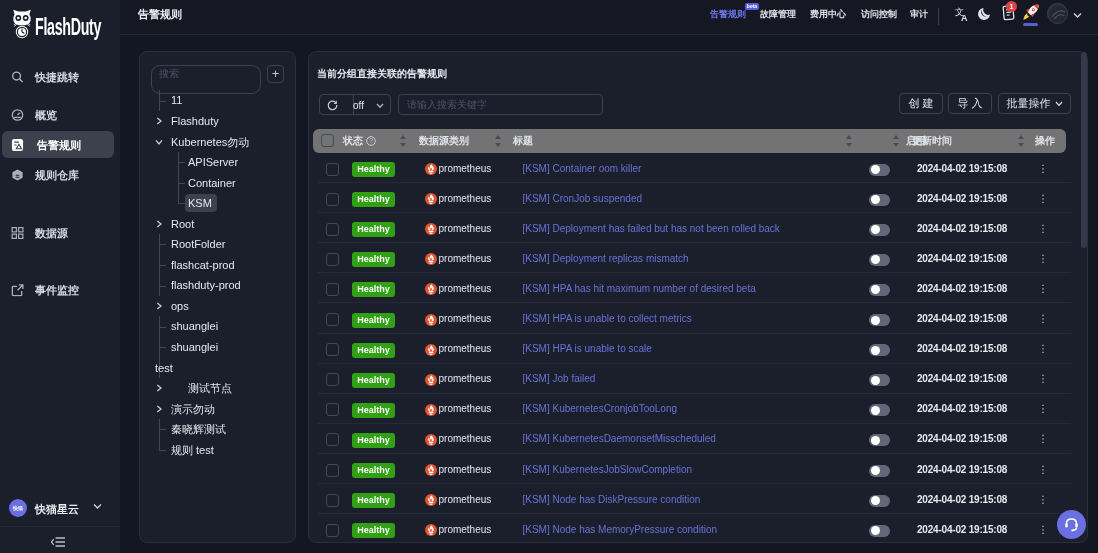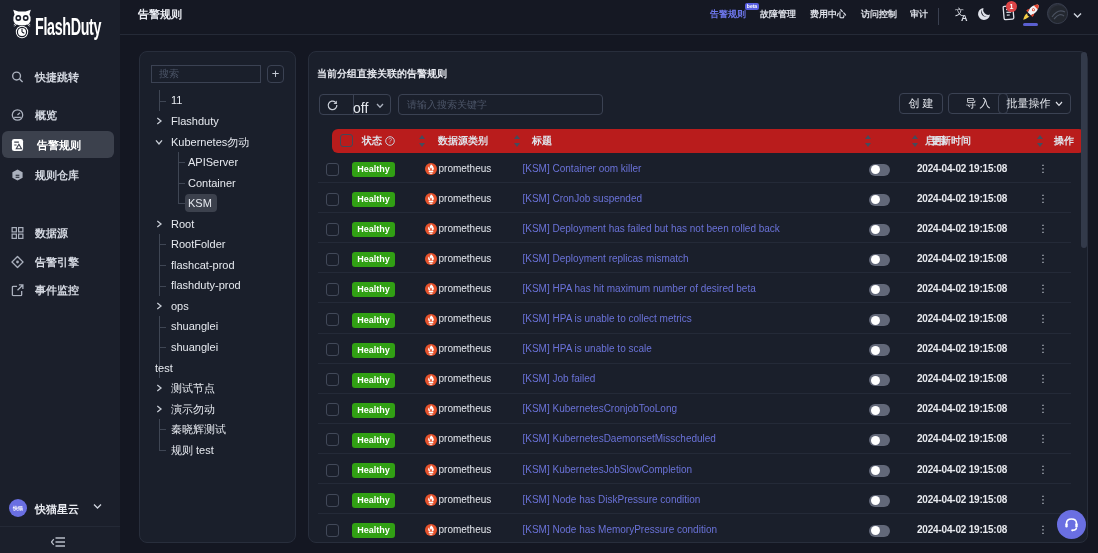--- a/index.html
+++ b/index.html
@@ -40,50 +40,50 @@
 #orgav { position:absolute; left:9px; top:8px; width:18px; height:18px; border-radius:50%;
   background:#6a6fe2; color:#fff; font-size:5px; text-align:center; line-height:18px; font-weight:bold;}
 #orgname { position:absolute; left:35px; top:11px; font-size:11px; color:#e8eaf0; font-weight:bold; }
 #orgchev { position:absolute; left:93px; top:12px; }
 #sbline { left:0; top:526px; width:120px; height:1px; background:#242936; }
 #collapse { left:51px; top:536px; width:14px; height:12px; }
 
 
 #treepanel { left:139px; top:51px; width:157px; height:492px; background:#1a1f2b;
   border:1px solid #282e3c; border-radius:8px; }
-#tsearch { left:11px; top:13px; width:110px; height:18px; border:1px solid #3b4253;
-  border-radius:0; color:#4c5568; font-size:10px; line-height:16px; padding-left:7px; }
+#tsearch { left:11px; top:13px; width:110px; height:29px; border:1px solid #3b4253;
+  border-radius:9px; color:#4c5568; font-size:10px; line-height:16px; padding-left:7px; }
 #tplus { left:127px; top:13px; width:17px; height:18px; border:1px solid #3b4253;
   border-radius:4px; color:#c6cbd6; font-size:13px; text-align:center; line-height:16px; }
 .trow { left:0; width:157px; height:20.55px; }
 .trow .txt { position:absolute; top:50%; transform:translateY(-50%); font-size:11px;
   color:#e6e9ef; white-space:nowrap; }
 .guide { position:absolute; width:1px; background:#3f4654; }
 .tick { position:absolute; height:1px; width:7px; background:#3f4654; }
 .caret { position:absolute; width:8px; height:8px; }
 #ksmbox { position:absolute; left:45px; top:1.5px; width:32px; height:18px;
   background:#3c414d; border-radius:4px; }
 
 
 #mainpanel { left:308px; top:51px; width:780px; height:492px; background:#1a1f2b;
   border:1px solid #282e3c; border-radius:8px; overflow:hidden; }
 #mtitle { left:8px; top:15px; font-size:10px; font-weight:bold; color:#e8eaf0; }
 .btn { border:1px solid #3b4253; border-radius:4px; color:#e3e6ec; font-size:11px;
   text-align:center; }
 #grp { left:10px; top:42px; width:72px; height:21px; border:1px solid #3b4253; border-radius:4px; }
 #grpdiv { position:absolute; left:33px; top:0; width:1px; height:19px; background:#3b4253; }
-#offtext { position:absolute; left:33px; top:4.5px; font-size:14px; color:#e3e6ec; }
+#offtext { position:absolute; left:33px; top:4.5px; font-size:10px; color:#e3e6ec; }
 #sinput { left:89px; top:42px; width:205px; height:21px; border:1px solid #3b4253;
   border-radius:4px; color:#4c5568; font-size:10px; line-height:19px; padding-left:8px; }
 #bcreate { left:590px; top:41px; width:44px; height:21px; line-height:19px; }
-#bimport { left:639px; top:41px; width:60px; height:21px; line-height:19px; }
+#bimport { left:639px; top:41px; width:44px; height:21px; line-height:19px; }
 #bbatch  { left:689px; top:41px; width:73px; height:21px; line-height:19px; }
 
 
-#thead { left:23px; top:77px; width:753px; height:24px; background:#b91c1c; border-radius:6px; }
+#thead { left:4px; top:77px; width:753px; height:24px; background:#737373; border-radius:6px; }
 .hcell { position:absolute; top:0; height:24px; line-height:24px; font-size:10px;
   font-weight:bold; color:#dfe3ea; }
 .cbx { position:absolute; width:13px; height:13px; border:1px solid #424959;
   border-radius:3px; background:transparent; }
 .sorter { position:absolute; width:7px; height:14px; top:5px; }
 .sorter .s { position:absolute; left:0; width:0; height:0; border-left:3.5px solid transparent;
   border-right:3.5px solid transparent; }
 .sorter .up { top:1px; border-bottom:4px solid #454c5c; }
 .sorter .dn { bottom:1px; border-top:4px solid #454c5c; }
 .row { left:9px; width:753px; height:30.1px; border-bottom:1px solid #242a38; }
@@ -199,27 +199,20 @@
     </div>
     <div class="abs mi" style="top:219.5px;">
       <svg class="ic" viewBox="0 0 14 14">
           <rect x="1.2" y="1.2" width="4.6" height="4.6" fill="none" stroke="#aab0bd" stroke-width="1.3"></rect>
           <rect x="8.2" y="1.2" width="4.6" height="4.6" fill="none" stroke="#aab0bd" stroke-width="1.3"></rect>
           <rect x="1.2" y="8.2" width="4.6" height="4.6" fill="none" stroke="#aab0bd" stroke-width="1.3"></rect>
           <rect x="8.2" y="8.2" width="4.6" height="4.6" fill="none" stroke="#aab0bd" stroke-width="1.3"></rect>
         </svg>
       <div class="tx">数据源</div>
     </div>
-    <div class="abs mi" style="top:248px;">
-      <svg class="ic" viewBox="0 0 14 14">
-          <rect x="2.8" y="2.8" width="8.4" height="8.4" fill="none" stroke="#aab0bd" stroke-width="1.4" transform="rotate(45 7 7)"></rect>
-          <circle cx="7" cy="7" r="1.5" fill="#aab0bd"></circle>
-        </svg>
-      <div class="tx">告警引擎</div>
-    </div>
     <div class="abs mi" style="top:276.5px;font-family:Liberation Serif, serif;">
       <svg class="ic" viewBox="0 0 14 14">
           <path d="M11.5 8 V12 Q11.5 13 10.5 13 H2.5 Q1.5 13 1.5 12 V4 Q1.5 3 2.5 3 H6.5" fill="none" stroke="#aab0bd" stroke-width="1.4"></path>
           <path d="M8.5 1.5 H12.8 V5.8 M12.5 1.8 L7 7.3" fill="none" stroke="#aab0bd" stroke-width="1.4"></path>
         </svg>
       <div class="tx">事件监控</div>
     </div>
     <div class="abs" id="org">
       <div id="orgav">快猫</div>
       <div id="orgname">快猫星云</div>
@@ -305,21 +298,21 @@
     <div class="abs trow" style="top:284.8px;">
         <div class="txt" style="left:31px;">shuanglei</div>
       </div>
     <div class="abs trow" style="top:305.4px;">
         <div class="txt" style="left:15px;">test</div>
       </div>
     <div class="abs trow" style="top:325.9px;">
         <svg class="caret" style="left:15px; top:6.3px;" viewBox="0 0 8 8">
           <path d="M2.3 1 L6 4 L2.3 7" fill="none" stroke="#c8cdd6" stroke-width="1.3"></path>
         </svg>
-        <div class="txt" style="left:31px;">测试节点</div>
+        <div class="txt" style="left:48px;">测试节点</div>
       </div>
     <div class="abs trow" style="top:346.4px;">
         <svg class="caret" style="left:15px; top:6.3px;" viewBox="0 0 8 8">
           <path d="M2.3 1 L6 4 L2.3 7" fill="none" stroke="#c8cdd6" stroke-width="1.3"></path>
         </svg>
         <div class="txt" style="left:31px;">演示勿动</div>
       </div>
     <div class="abs trow" style="top:367.0px;">
         <div class="txt" style="left:31px;">秦晓辉测试</div>
       </div>

